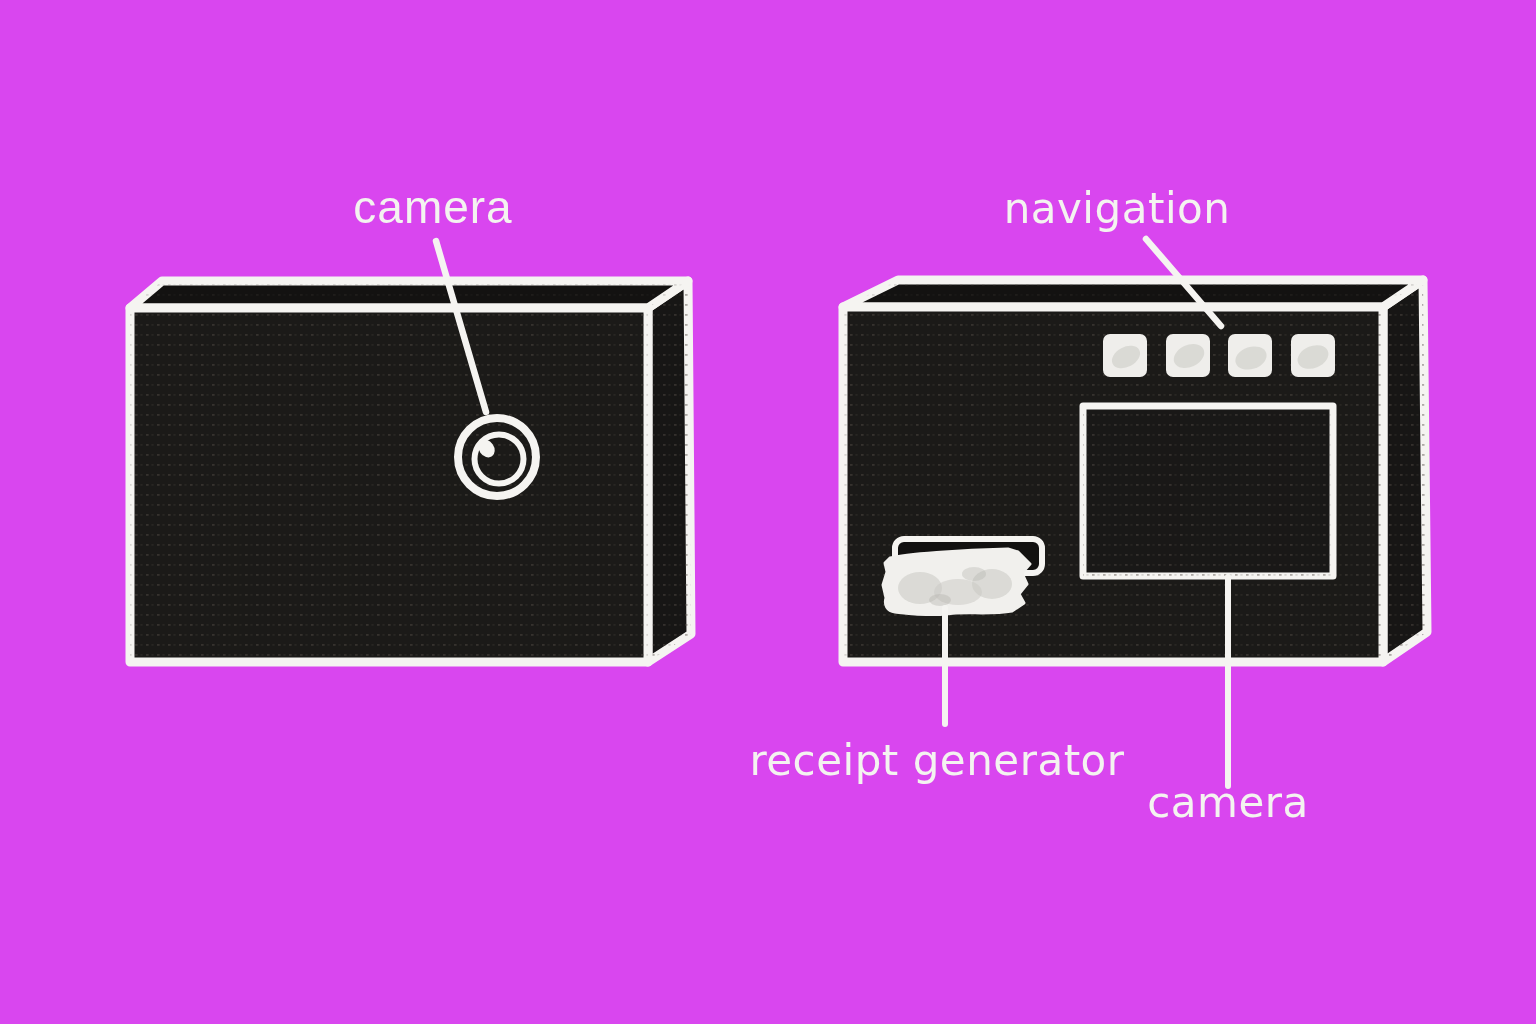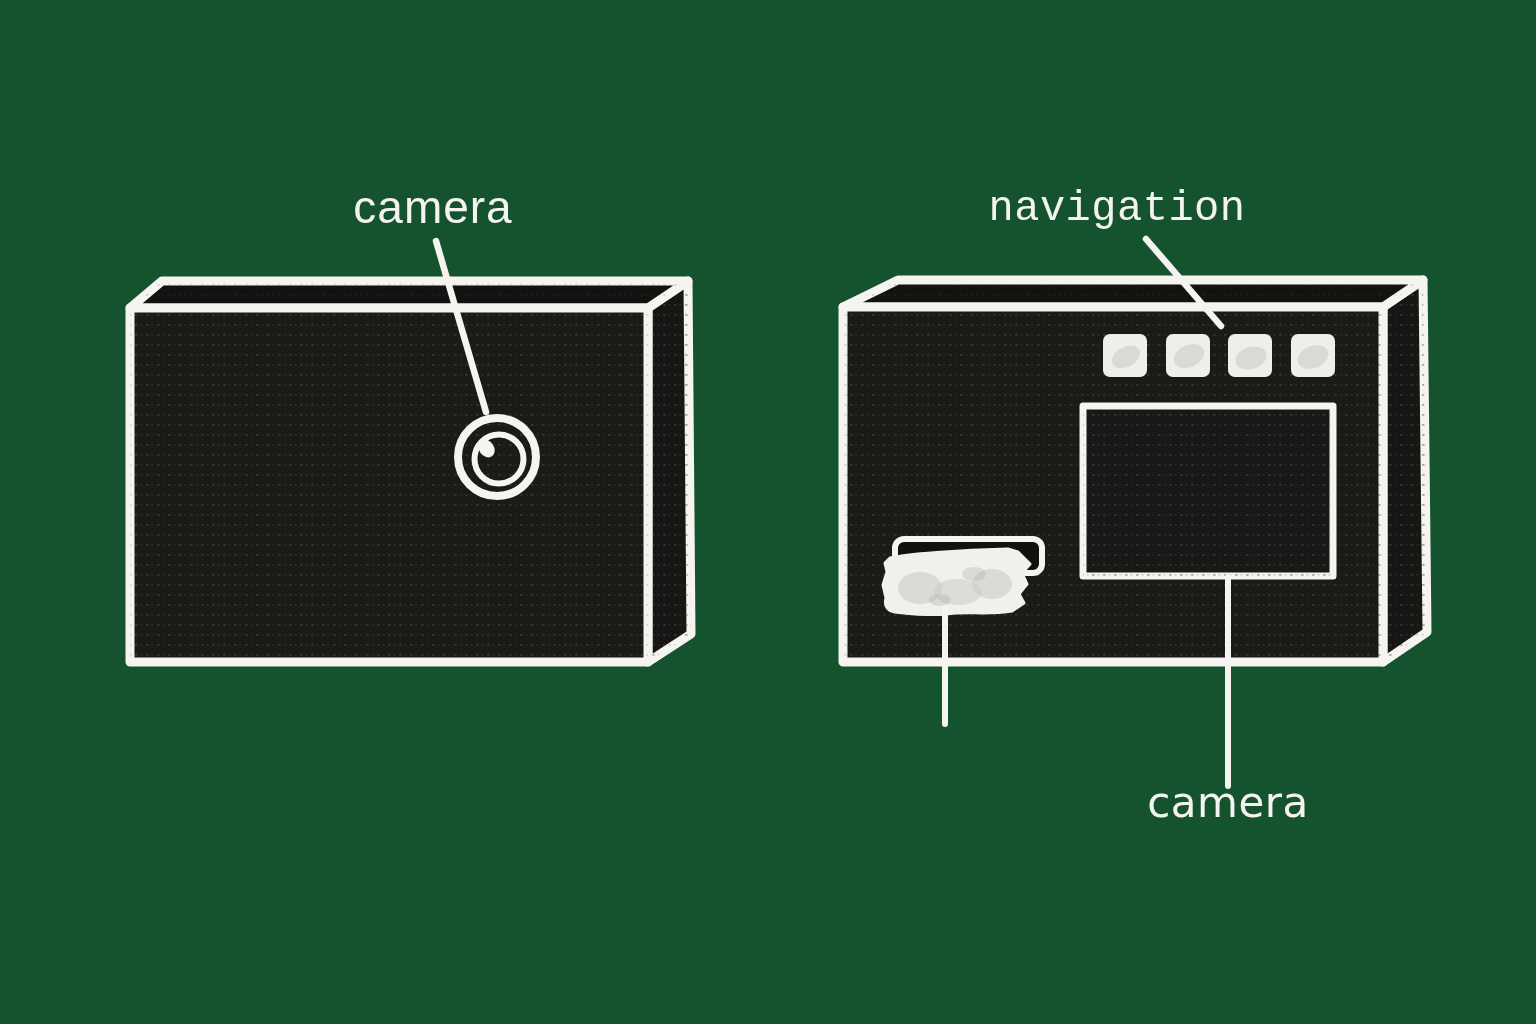--- a/index.html
+++ b/index.html
@@ -1,20 +1,20 @@
 <!DOCTYPE html>
 <html><head>
 <meta charset="utf-8">
 <style>
   html, body { margin: 0; padding: 0; background: #000; }
   .stage {
     position: relative;
     width: 1536px;
     height: 1024px;
-    background: #14532d;
+    background: #d946ef;
     overflow: hidden;
     font-family: "Liberation Sans", sans-serif;
   }
   .stage svg { position: absolute; left: 0; top: 0; }
   .label {
     position: absolute;
     color: #f4f3f0;
     white-space: nowrap;
     transform: translateX(-50%);
     line-height: 1;
@@ -132,18 +132,19 @@
       </g>
 
       <line x1="1146" y1="239" x2="1221" y2="326" stroke-width="6.5"></line>
       <line x1="945" y1="608" x2="945" y2="724" stroke-width="6"></line>
       <line x1="1228" y1="577" x2="1228" y2="786" stroke-width="6"></line>
     </g>
   </svg>
 
   <div class="label label-helvetica" style="left:433px; top:184px;">camera</div>
 
-  <div class="label label-humanist" style="left:1117px; top:188px;font-family:Liberation Mono, monospace;">navigation</div>
+  <div class="label label-humanist" style="left:1117px; top:188px;">navigation</div>
 
+  <div class="label label-humanist" style="left:937px; top:740px;">receipt generator</div>
 
   <div class="label label-humanist" style="left:1228px; top:782px;">camera</div>
 
 </div>
 
 </body></html>

